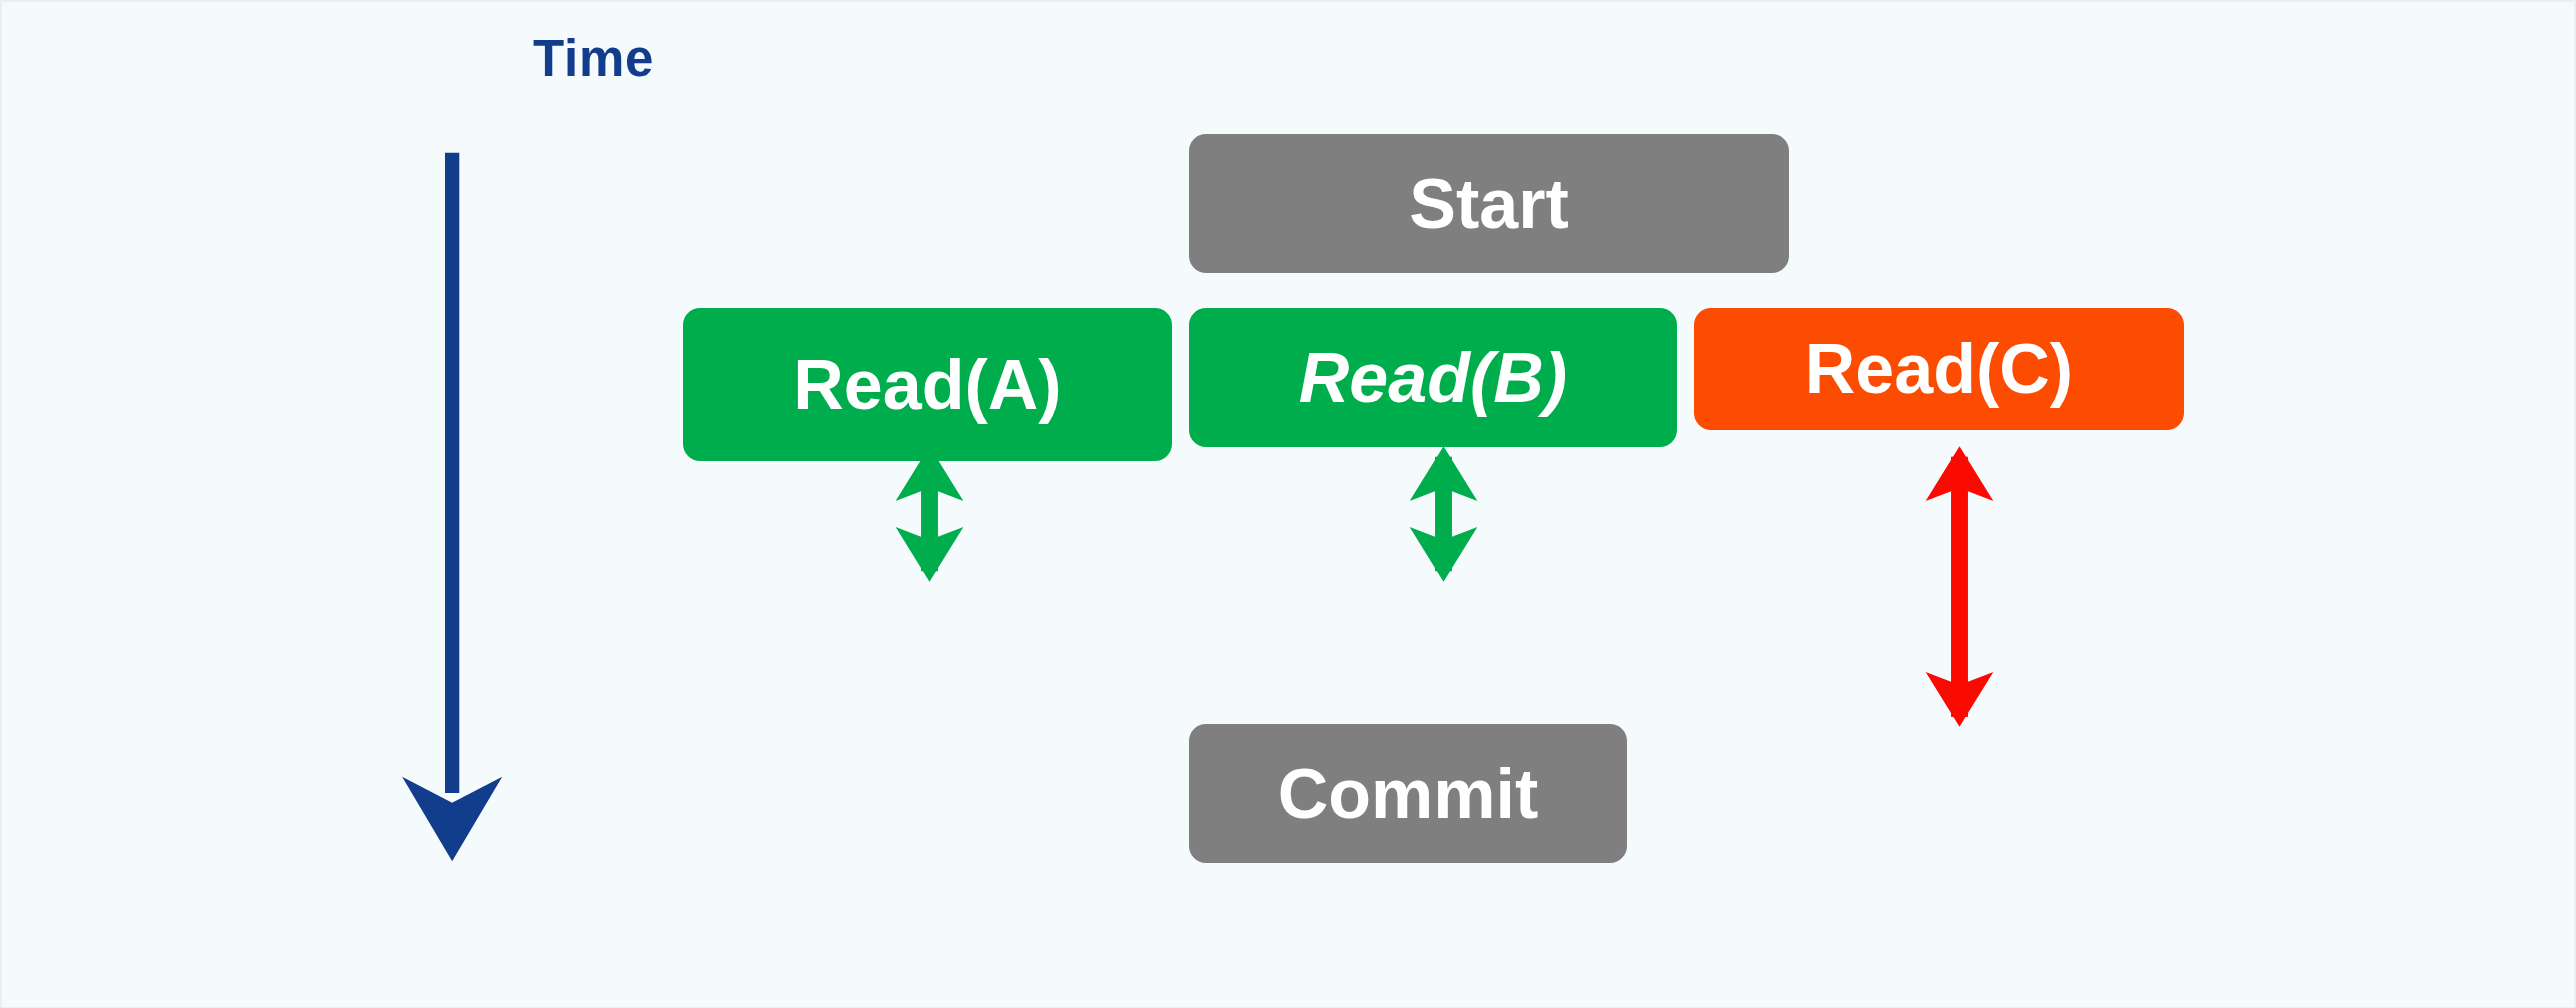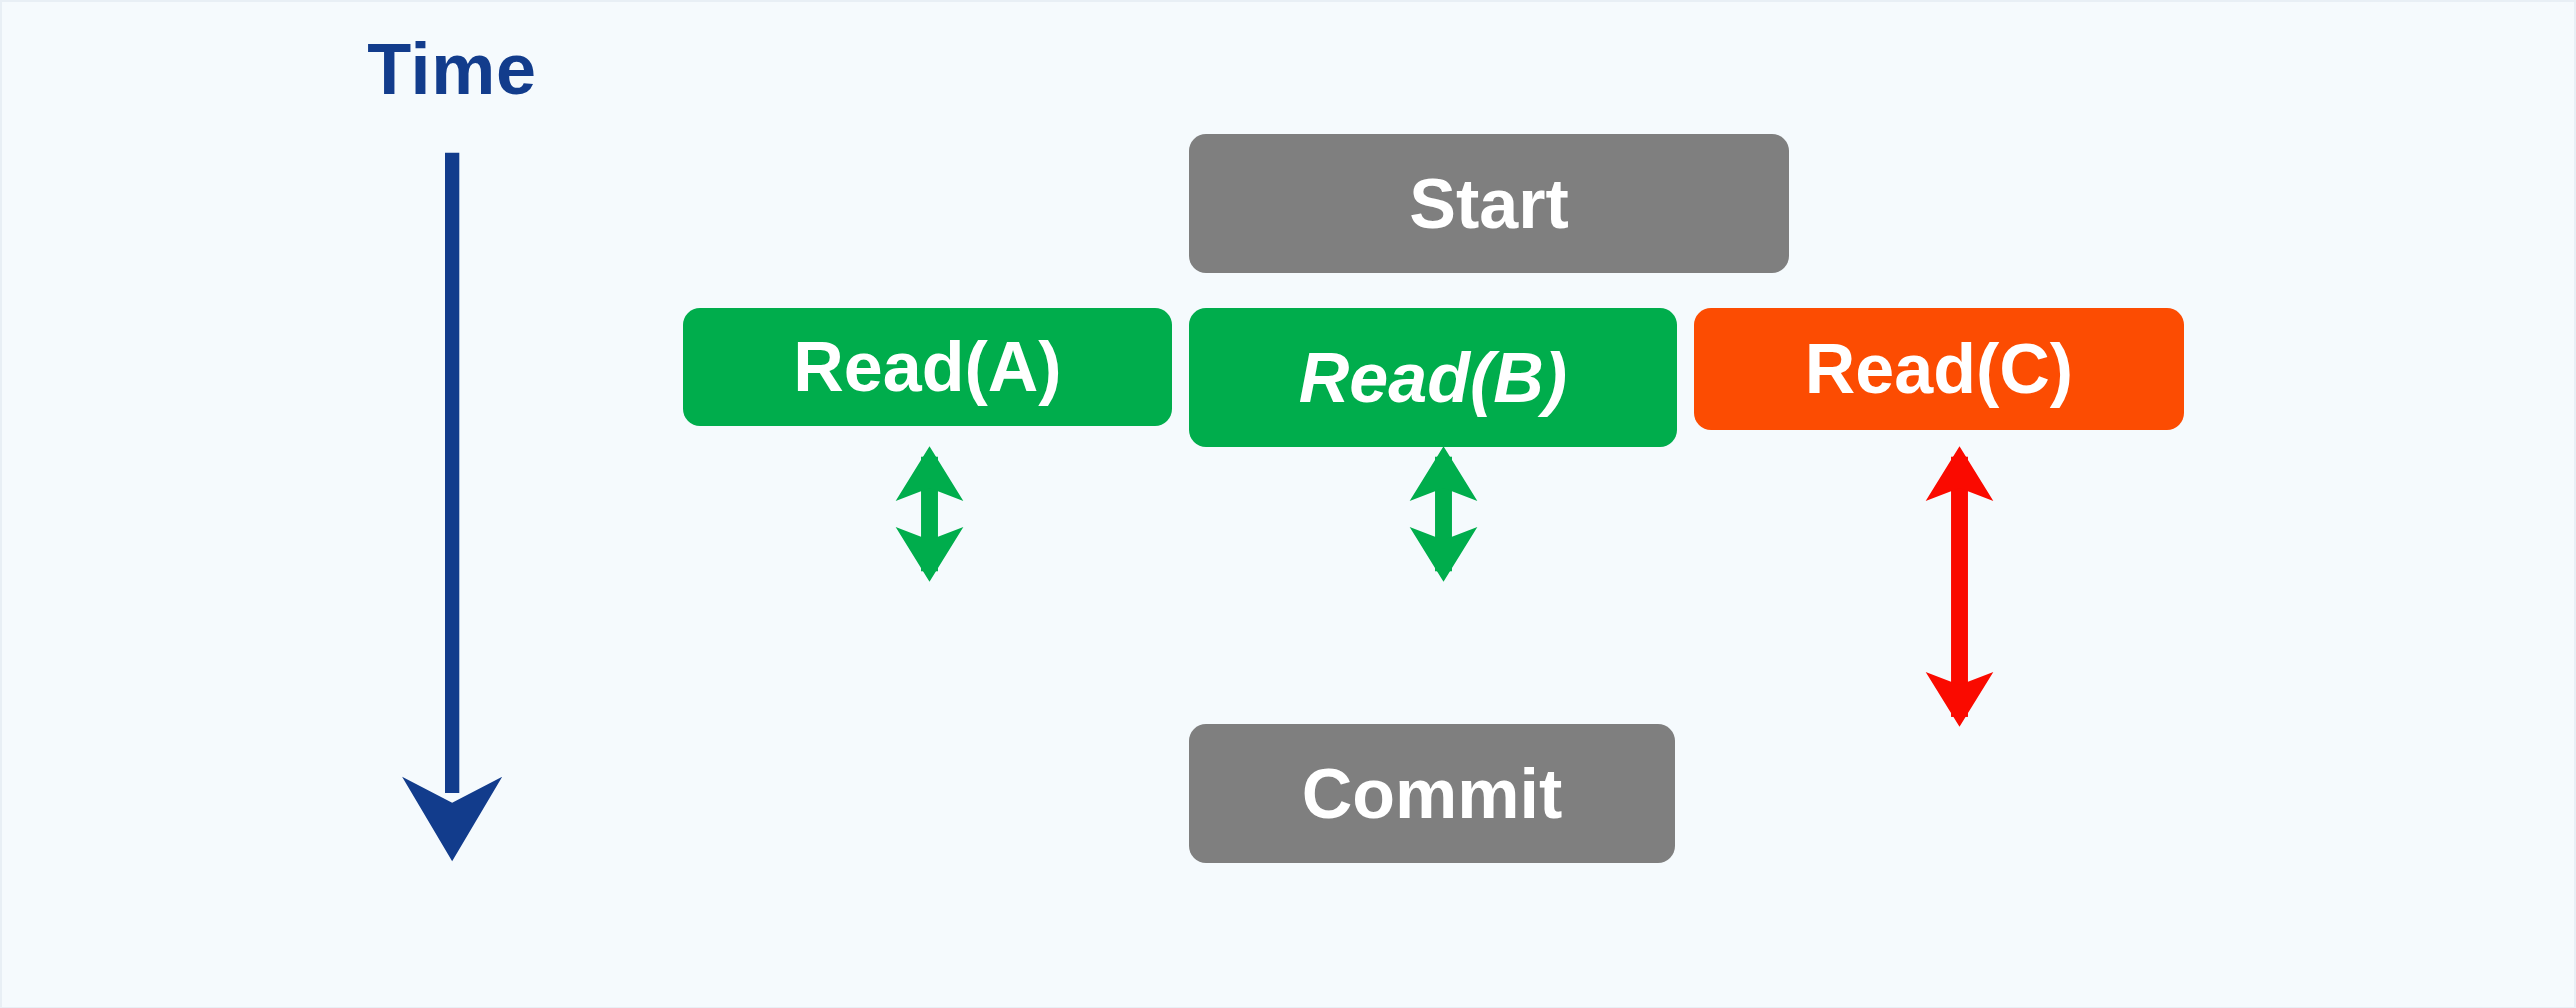--- a/index.html
+++ b/index.html
@@ -27,22 +27,22 @@
     left: 0;
     top: 0;
     width: 651px;
     height: 912px;
   }
   #time-label {
     position: absolute;
     left: 248px;
     top: 31px;
     width: 404px;
-    text-align: center;
-    font-size: 72px;
+    text-align: right;
+    font-size: 51px;
     font-weight: bold;
     color: #123C8C;
     letter-spacing: 0.7px;
     line-height: 1;
     white-space: nowrap;
   }
   #time-arrow-svg {
     position: absolute;
     left: 352px;
     top: 150px;
@@ -70,42 +70,42 @@
     left: 1187px;
     top: 132px;
     width: 600px;
     height: 139px;
     background: #7F7F7F;
   }
   #box-read-a {
     left: 681px;
     top: 306px;
     width: 489px;
-    height: 118px;
+    height: 153px;
     background: #00AD4C;
   }
   #box-read-b {
     left: 1187px;
     top: 306px;
     width: 488px;
     height: 139px;
     background: #00AD4C;
     font-style: italic;
   }
   #box-read-c {
     left: 1692px;
     top: 306px;
     width: 490px;
     height: 122px;
     background: #FC4C02;
   }
   #box-commit {
     left: 1187px;
     top: 722px;
-    width: 486px;
+    width: 438px;
     height: 139px;
     background: #7F7F7F;
   }
 
   
   .span-arrow {
     position: absolute;
   }
   #arrow-a {
     left: 885px;

